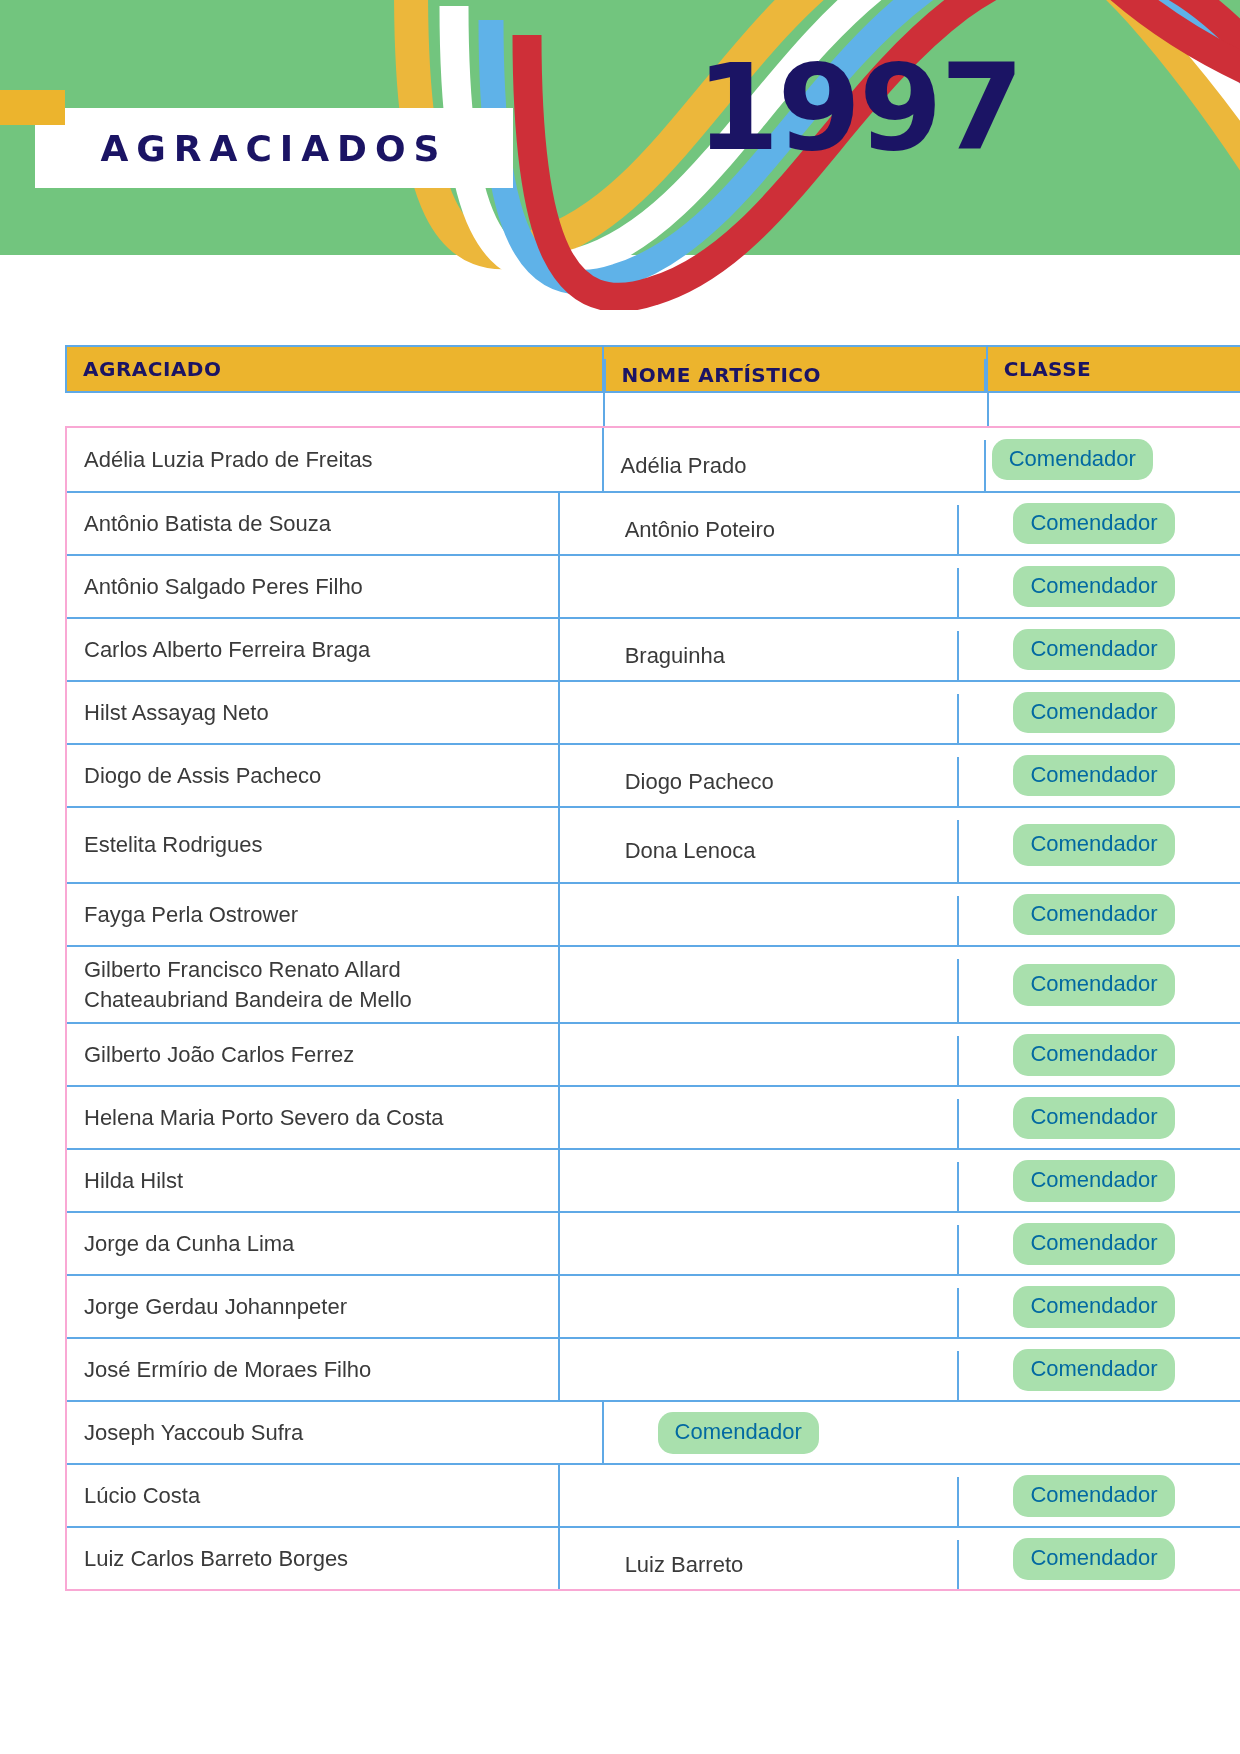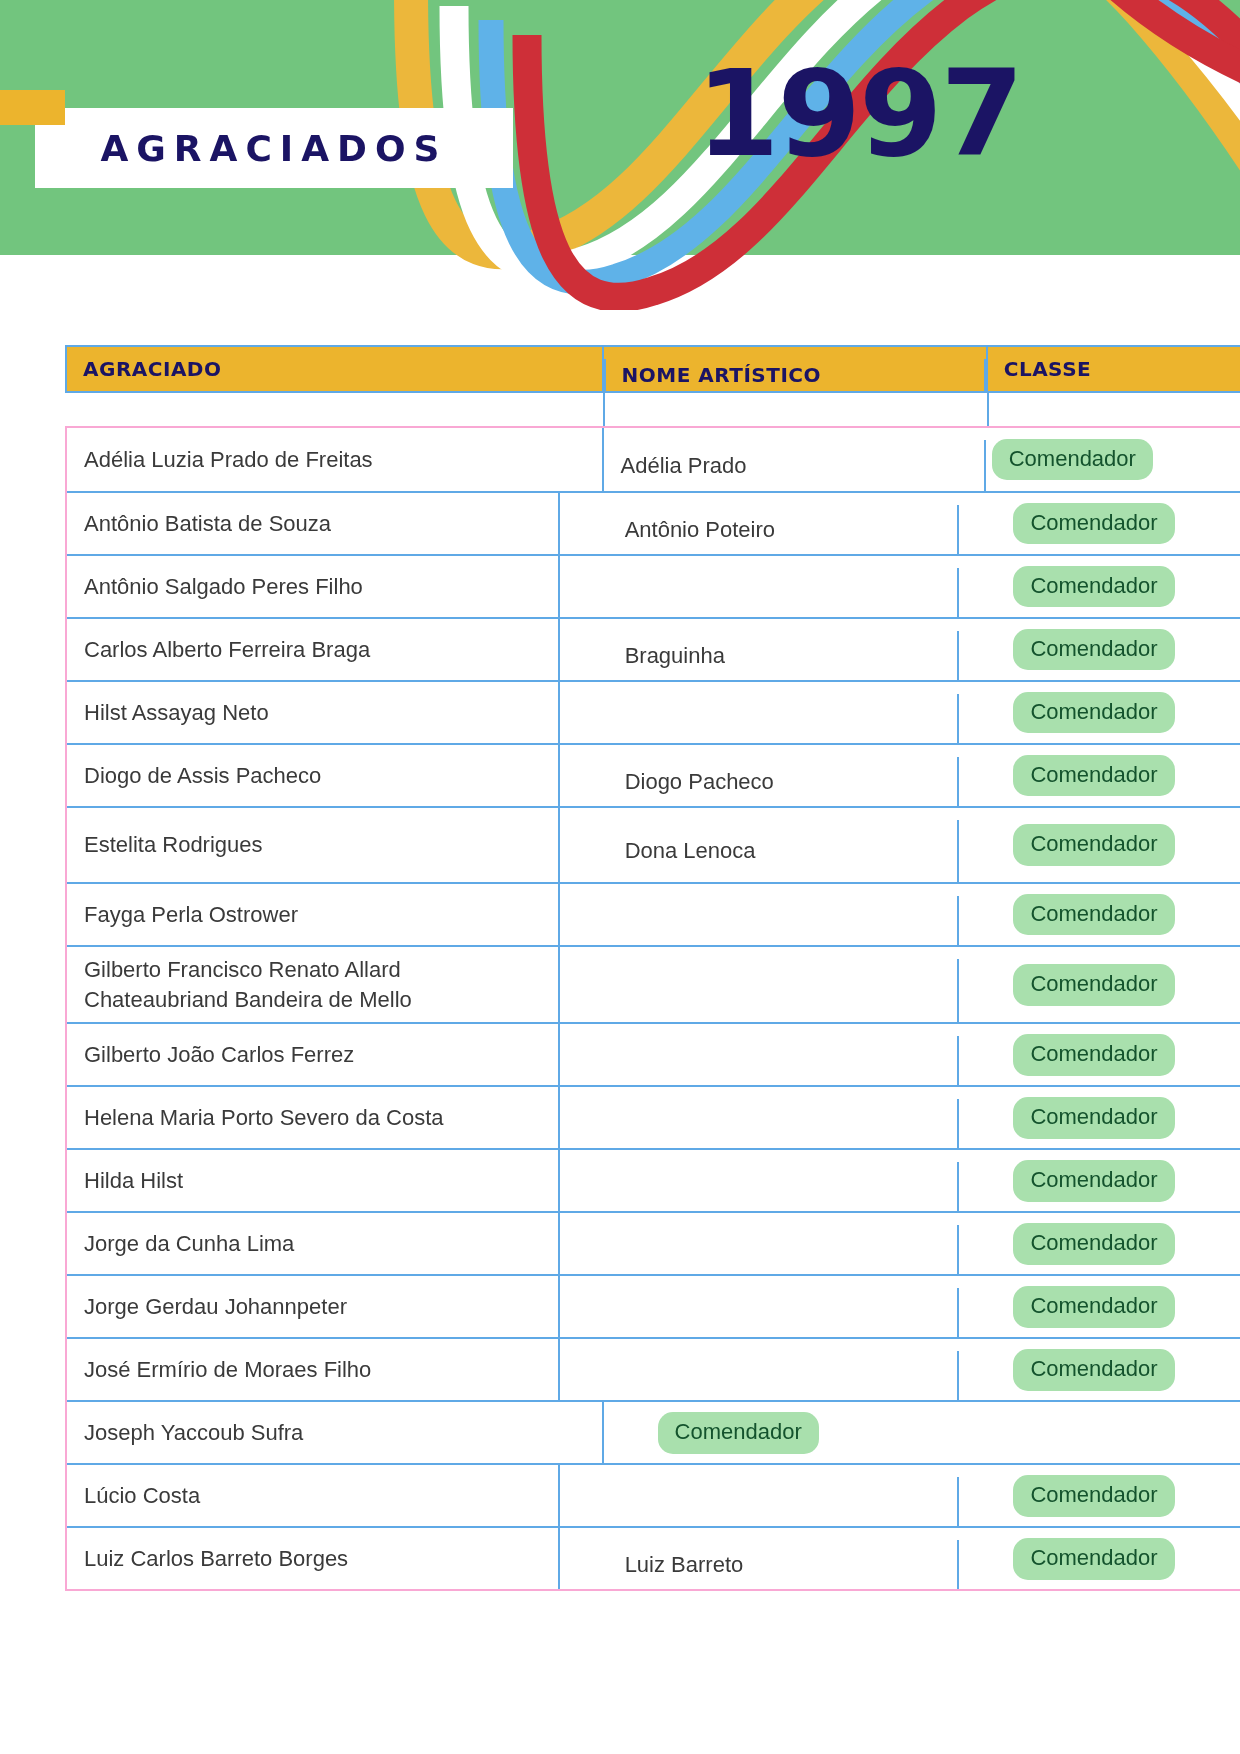--- a/index.html
+++ b/index.html
@@ -8,21 +8,21 @@
 
   
   .hero{position:relative;width:1240px;height:310px;}
   .hero-green{position:absolute;left:0;top:0;width:1240px;height:255px;background:#72C57E;}
   .ribbons{position:absolute;left:0;top:0;width:1240px;height:310px;pointer-events:none;}
   .yellow-tab{position:absolute;left:0;top:90px;width:65px;height:35px;background:#ECB42D;z-index:4;}
   .title-box{position:absolute;left:35px;top:108px;width:478px;height:80px;background:#ffffff;
              display:flex;align-items:center;justify-content:center;z-index:3;}
   .title-box span{font-family:"DejaVu Sans", sans-serif;font-weight:800;font-size:36px;
                   letter-spacing:8px;color:#1B1464;}
-  .year{position:absolute;right:218px;top:54px;z-index:3;font-family:"DejaVu Sans", sans-serif;
+  .year{position:absolute;right:218px;top:48px;z-index:3;font-family:"DejaVu Sans", sans-serif;
         font-weight:800;font-size:120px;line-height:1;letter-spacing:-2px;color:#1B1464;}
 
   
   .table-wrap{position:absolute;left:65px;top:345px;width:1191px;}
   .t-head{display:flex;height:48px;background:#ECB42D;border:2px solid #5FA9E6;box-sizing:border-box;}
   .t-head .hcell{display:flex;align-items:center;box-sizing:border-box;padding-left:16px;
                  color:#1B1464;font-weight:bold;font-size:20px;letter-spacing:.5px;
                  font-family:"DejaVu Sans", sans-serif;}
   .t-head .hcell + .hcell{border-left:2px solid #5FA9E6;}
 
@@ -33,21 +33,21 @@
 
   .t-body{border:2px solid #f9a8d4;box-sizing:border-box;}
   .t-row{display:flex;min-height:63px;box-sizing:border-box;}
   .t-row + .t-row{border-top:2px solid #5FA9E6;gap:48px;}
   .t-row:nth-child(7){min-height:76px;}
   .cell{display:flex;align-items:center;box-sizing:border-box;padding:8px 14px 8px 17px;
         font-size:22px;line-height:1.35;color:#3A3A3A;}
   .c1{width:45.2%;border-right:2px solid #5FA9E6;}
   .c2{width:32.2%;border-right:2px solid #5FA9E6;margin-top:12px;}
   .c3{width:22.6%;padding-left:6px;}
-  .badge{display:inline-block;background:#A9E0AD;color:#14532d;font-size:22px;
+  .badge{display:inline-block;background:#A9E0AD;color:#0369a1;font-size:22px;
          padding:5px 17px 7px 17px;border-radius:15px;white-space:nowrap;}
 </style>
 </head>
 <body>
 
 <div class="page">
 
   <div class="hero">
     <div class="hero-green"></div>
 

